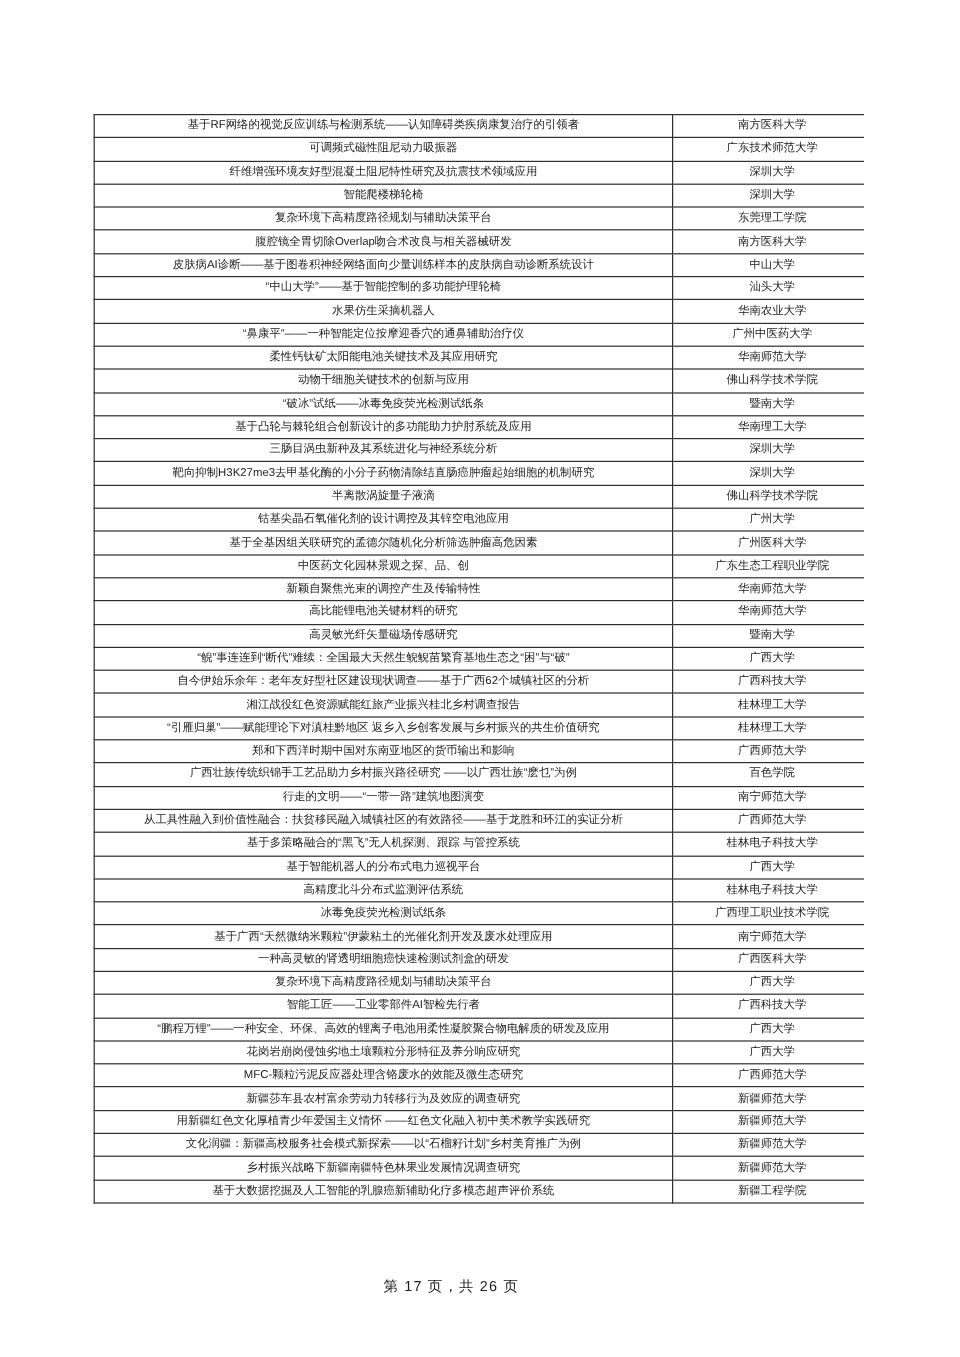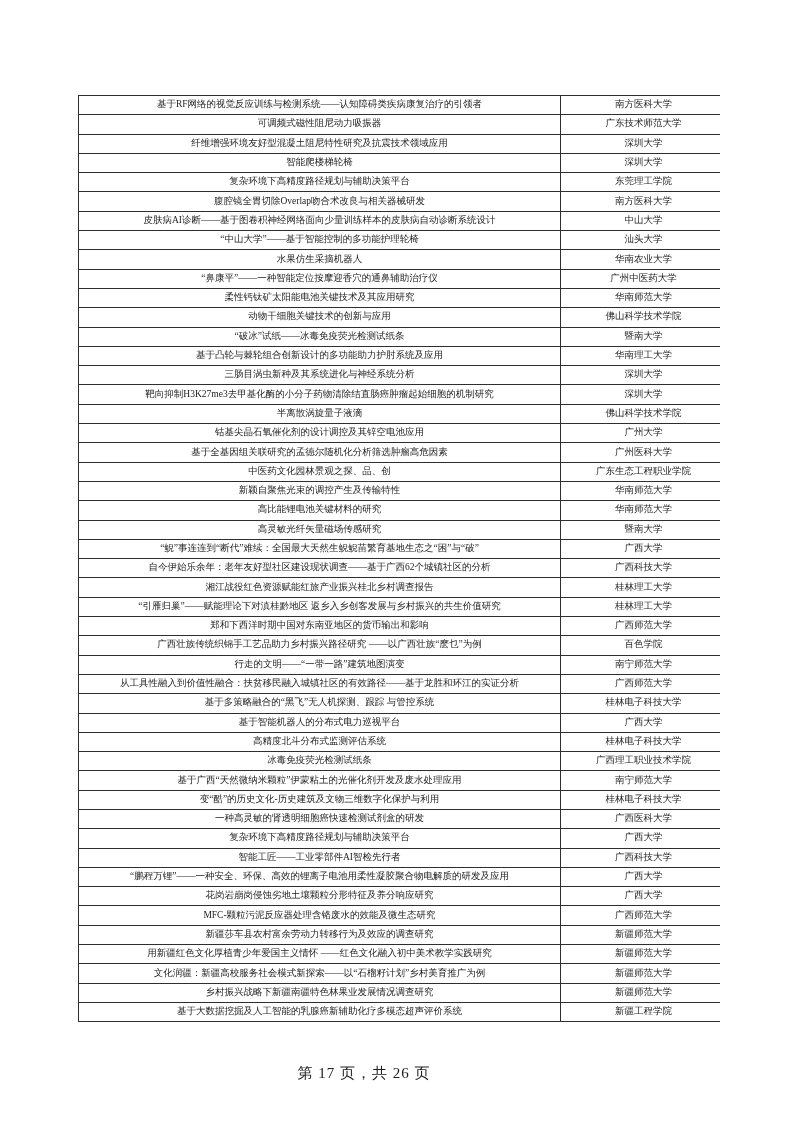--- a/index.html
+++ b/index.html
@@ -5,21 +5,21 @@
   html, body {
     margin: 0;
     padding: 0;
     background: #ffffff;
   }
   .page {
     position: relative;
     width: 720px;
     height: 1131px;
     background: #ffffff;
-    font-family: Liberation Serif, serif;
+    font-family: Liberation Sans, sans-serif;
     color: #1c1c1c;
     overflow: hidden;
   }
   table.projects {
     position: absolute;
     left: 78px;
     top: 95px;
     width: 648px;
     border-collapse: collapse;
     table-layout: fixed;
@@ -34,24 +34,24 @@
     line-height: 1.05;
     padding: 0 3px;
     overflow: hidden;
     white-space: nowrap;
   }
   col.c-title { width: 482px; }
   col.c-univ  { width: 166px; }
   .footer {
     position: absolute;
     top: 1064px;
-    left: 4px;
+    left: 16px;
     width: 100%;
     text-align: center;
-    font-size: 15px;
+    font-size: 12px;
     letter-spacing: 1px;
     color: #1c1c1c;
   }
 </style>
 </head>
 <body>
 
 <div class="page">
 
   <table class="projects">
@@ -198,24 +198,20 @@
         </tr>
         <tr>
           <td>冰毒免疫荧光检测试纸条</td>
           <td>广西理工职业技术学院</td>
         </tr>
         <tr>
           <td>基于广西“天然微纳米颗粒”伊蒙粘土的光催化剂开发及废水处理应用</td>
           <td>南宁师范大学</td>
         </tr>
         <tr>
-          <td>变“酷”的历史文化-历史建筑及文物三维数字化保护与利用</td>
-          <td>桂林电子科技大学</td>
-        </tr>
-        <tr>
           <td>一种高灵敏的肾透明细胞癌快速检测试剂盒的研发</td>
           <td>广西医科大学</td>
         </tr>
         <tr>
           <td>复杂环境下高精度路径规划与辅助决策平台</td>
           <td>广西大学</td>
         </tr>
         <tr>
           <td>智能工匠——工业零部件AI智检先行者</td>
           <td>广西科技大学</td>

